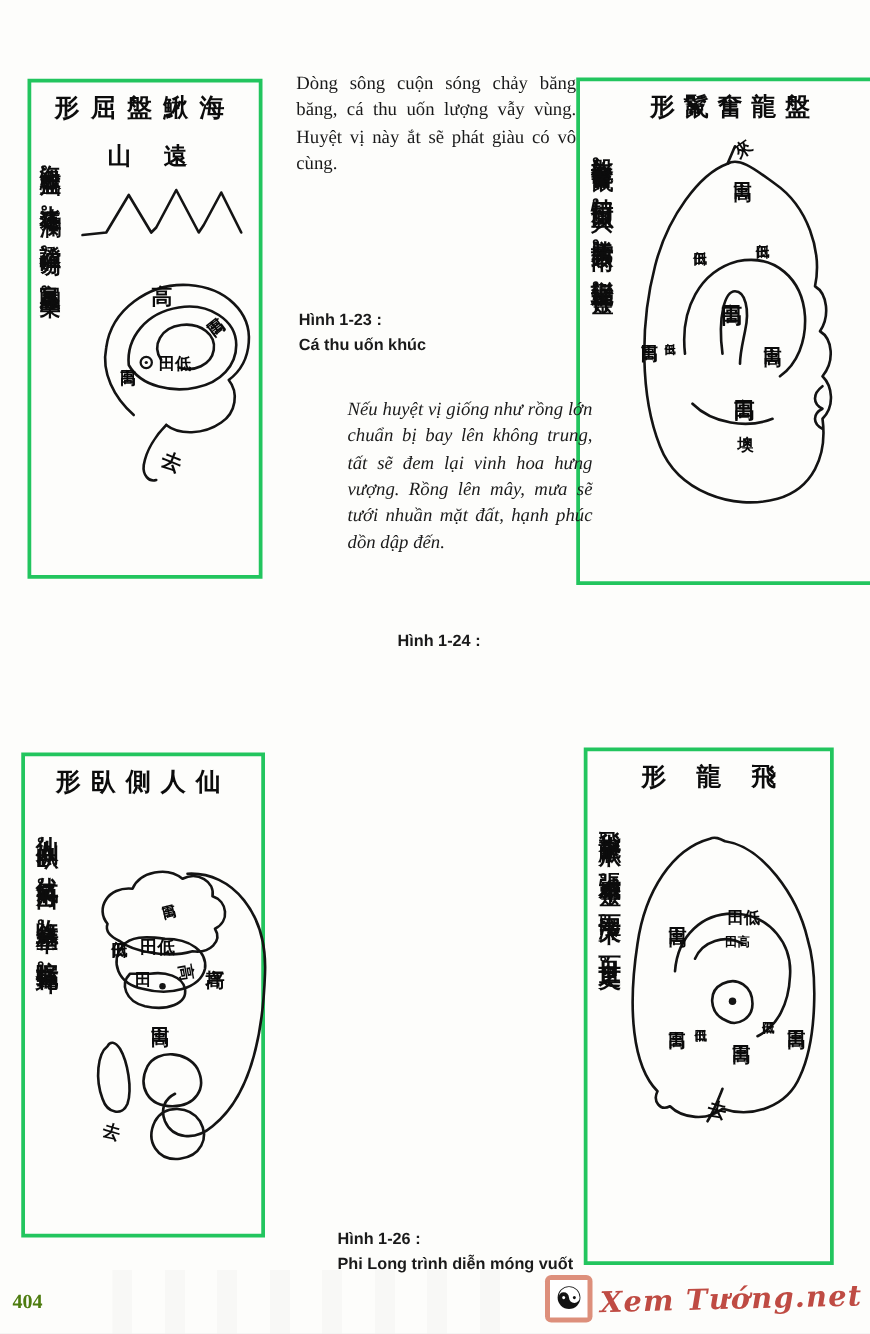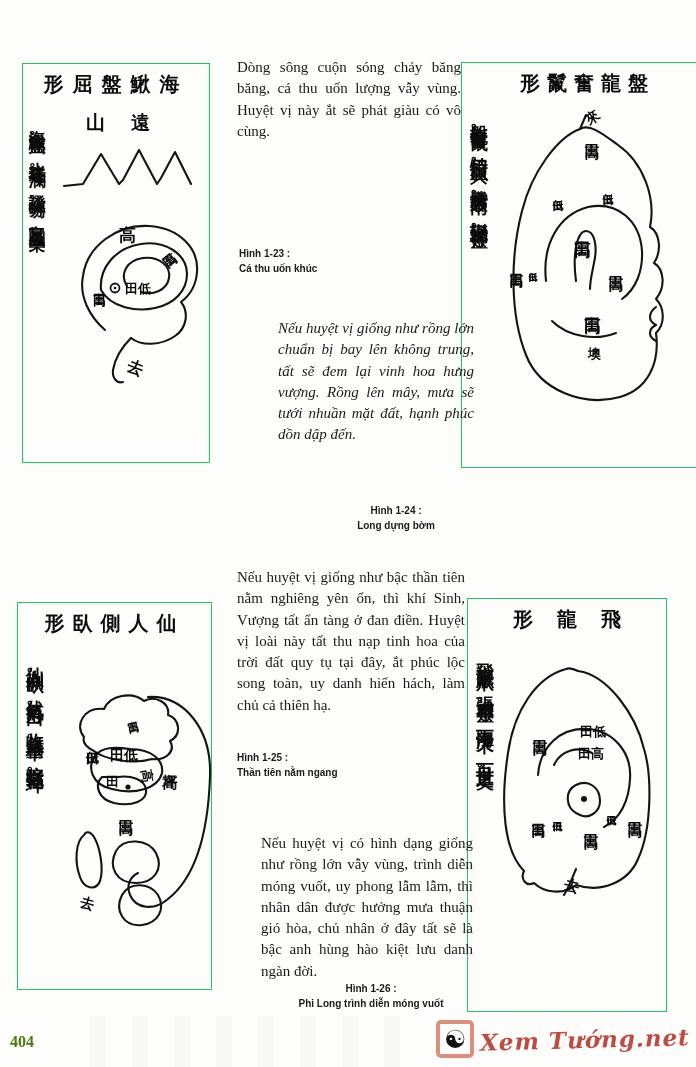--- a/index.html
+++ b/index.html
@@ -1,37 +1,37 @@
 <!DOCTYPE html>
 <html><head>
 <meta charset="utf-8">
 <style>
   html,body{margin:0;padding:0;background:#e9e9e9;}
   .page{position:relative;width:696px;height:1067px;background:#fdfdfb;overflow:hidden;
         font-family:"Liberation Serif","DejaVu Serif",serif;color:#151515;}
   
-  .dbox{position:absolute;border:1px solid #22c55e;background:#fdfdfb;box-sizing:border-box;}
+  .dbox{position:absolute;border:3px solid #22c55e;background:#fdfdfb;box-sizing:border-box;}
   .dtitle{position:absolute;left:0;right:0;top:7px;text-align:center;
           font-family:"DejaVu Sans","Liberation Sans",sans-serif;
           font-size:20px;font-weight:700;letter-spacing:9px;white-space:nowrap;color:#0c0c0c;}
   .dsub{position:absolute;left:30px;right:0;top:46px;text-align:center;
         font-family:"DejaVu Sans",sans-serif;font-size:19px;font-weight:700;letter-spacing:26px;color:#0c0c0c;}
   .vcol{position:absolute;writing-mode:vertical-rl;text-orientation:upright;
         font-family:"DejaVu Sans","Liberation Sans",sans-serif;font-weight:600;
         font-size:17px;letter-spacing:3px;line-height:1.05;color:#0c0c0c;}
   .draw{position:absolute;}
   .draw svg{display:block;}
   .lbl{position:absolute;font-family:"DejaVu Sans",sans-serif;font-weight:700;color:#0a0a0a;white-space:nowrap;}
   .vlbl{writing-mode:vertical-rl;text-orientation:upright;letter-spacing:1px;line-height:1;}
   
   .para{position:absolute;font-size:15px;line-height:1.42;text-align:justify;color:#1a1a1a;}
   .cap{position:absolute;font-family:"Liberation Sans","DejaVu Sans",sans-serif;
-       font-weight:700;font-size:10px;line-height:1.5;color:#1a1a1a;}
-  .cap.center{text-align:center;}
-  .cap.right{text-align:center;}
+       font-weight:700;font-size:13px;line-height:1.5;color:#1a1a1a;}
+  .cap.center{}
+  .cap.right{text-align:left;}
   
   .pageno{position:absolute;left:10px;top:1033px;font-weight:700;font-size:16px;
           font-family:"Liberation Serif",serif;color:#4d7c0f;}
   .wm{position:absolute;right:6px;top:1020px;display:flex;align-items:center;gap:6px;}
   .wm-ic{width:38px;height:38px;background:#dd8f7b;border-radius:5px;display:flex;
          align-items:center;justify-content:center;}
   .wm-ic-in{width:30px;height:30px;background:#fff;display:flex;align-items:center;
             justify-content:center;font-size:25px;color:#111;line-height:1;}
   .wm-tx{font-family:"DejaVu Serif","Liberation Serif",serif;font-style:italic;font-weight:700;
          font-size:23px;color:#bf4b43;transform:rotate(-1.5deg);letter-spacing:1px;}
@@ -127,52 +127,45 @@
       <svg width="182" height="320" viewBox="0 0 182 320">
         <path d="M86,14 C56,22 34,56 28,98 C20,150 24,196 44,216 C40,224 46,232 54,228 C64,238 84,240 96,230 C120,238 148,228 158,204 C172,174 172,120 164,94 C156,60 128,20 98,16 C94,14 90,12 86,14 Z"></path>
         <path d="M58,120 C60,92 80,72 108,74 C134,76 152,98 150,124 C149,146 140,164 124,172"></path>
         <path d="M74,110 C80,96 98,90 112,98"></path>
         <path d="M96,158 C86,152 84,136 96,130 C108,124 120,132 120,146 C120,158 108,164 100,160 Z"></path>
         <circle cx="104" cy="144" r="3" fill="#141414" stroke="none"></circle>
         <path d="M96,214 C92,224 89,232 84,240"></path>
       </svg>
       <div class="lbl vlbl" style="left:52px;top:72px;font-size:15px;">高田</div>
       <div class="lbl" style="left:100px;top:68px;font-size:13px;">田低</div>
-      <div class="lbl" style="left:98px;top:90px;font-size:13px;font-family:Liberation Serif, serif;">田高</div>
+      <div class="lbl" style="left:98px;top:90px;font-size:10px;font-family:Liberation Serif, serif;">田高</div>
       <div class="lbl vlbl" style="left:147px;top:154px;font-size:15px;">高田</div>
       <div class="lbl vlbl" style="left:126px;top:152px;font-size:10px;">低田</div>
       <div class="lbl vlbl" style="left:103px;top:166px;font-size:15px;">高田</div>
       <div class="lbl vlbl" style="left:72px;top:158px;font-size:10px;">低田</div>
       <div class="lbl vlbl" style="left:52px;top:156px;font-size:14px;">高田</div>
       <div class="lbl" style="left:84px;top:222px;font-size:15px;transform:rotate(14deg);">去</div>
     </div>
   </div>
 
   <div class="para" style="left:237px;top:57px;width:224px;">Dòng sông cuộn sóng chảy băng băng, cá thu uốn lượng vẫy vùng. Huyệt vị này ắt sẽ phát giàu có vô cùng.</div>
 
   <div class="cap" style="left:239px;top:246px;">
     <div>Hình 1-23 :</div>
     <div>Cá thu uốn khúc</div>
   </div>
 
   <div class="para" style="left:278px;top:318px;width:196px;font-style:italic;">Nếu huyệt vị giống như rồng lớn chuẩn bị bay lên không trung, tất sẽ đem lại vinh hoa hưng vượng. Rồng lên mây, mưa sẽ tưới nhuần mặt đất, hạnh phúc dồn dập đến.</div>
 
   <div class="cap center" style="left:318px;top:503px;width:156px;">
     <div>Hình 1-24 :</div>
-    <div>Long dựng bờm</div>
   </div>
 
-  <div class="para" style="left:237px;top:567px;width:228px;">Nếu huyệt vị giống như bậc thần tiên nằm nghiêng yên ổn, thì khí Sinh, Vượng tất ẩn tàng ở đan điền. Huyệt vị loài này tất thu nạp tinh hoa của trời đất quy tụ tại đây, ắt phúc lộc song toàn, uy danh hiển hách, làm chủ cả thiên hạ.</div>
 
-  <div class="cap" style="left:237px;top:750px;">
-    <div>Hình 1-25 :</div>
-    <div>Thần tiên nằm ngang</div>
-  </div>
 
-  <div class="para" style="left:261px;top:833px;width:212px;">Nếu huyệt vị có hình dạng giống như rồng lớn vẫy vùng, trình diễn móng vuốt, uy phong lẫm lẫm, thì nhân dân được hưởng mưa thuận gió hòa, chủ nhân ở đây tất sẽ là bậc anh hùng hào kiệt lưu danh ngàn đời.</div>
 
   <div class="cap right" style="left:270px;top:981px;width:202px;">
     <div>Hình 1-26 :</div>
     <div>Phi Long trình diễn móng vuốt</div>
   </div>
 
   <div class="streaks"></div>
   <div class="pageno">404</div>
   <div class="wm">
     <div class="wm-ic">

